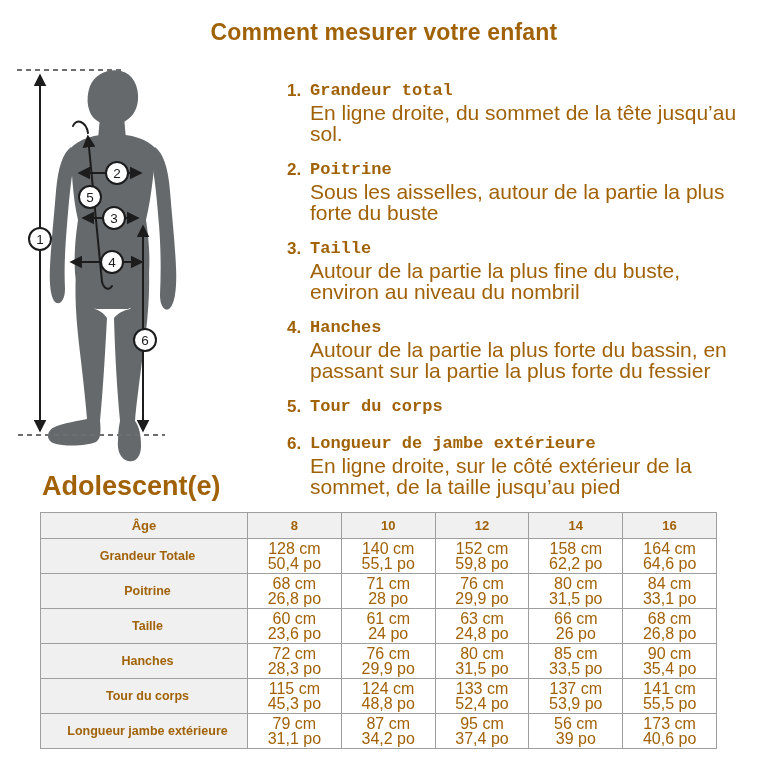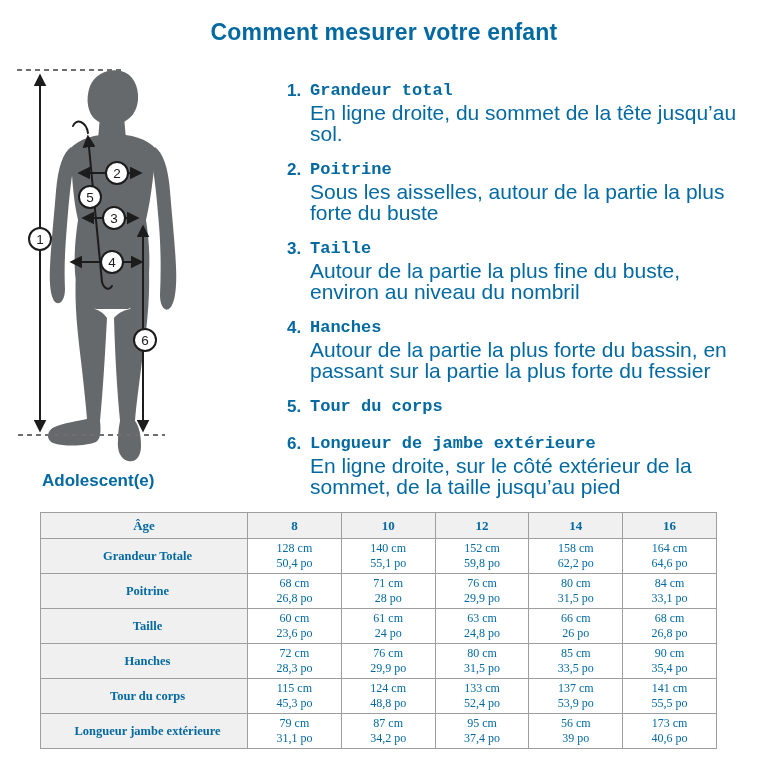--- a/index.html
+++ b/index.html
@@ -1,55 +1,55 @@
 <!DOCTYPE html>
 <html><head>
 <meta charset="utf-8">
 <style>
   html, body { margin:0; padding:0; background:#ffffff; }
   .page {
     position:relative; width:768px; height:768px; background:#ffffff;
-    font-family:"Liberation Sans", sans-serif; color:#0369a1; overflow:hidden;
+    font-family:"Liberation Sans", sans-serif; color:#a16207; overflow:hidden;
   }
   .title {
     position:absolute; top:19px; left:0; width:768px; margin:0;
     text-align:center; font-size:23px; font-weight:bold; letter-spacing:.2px;
   }
   .figure-svg { position:absolute; left:0; top:55px; width:280px; height:460px; }
   .marker-circle { fill:#ffffff; stroke:#1c1c1c; stroke-width:2; }
   .marker-num { font-size:13.5px; font-family:"Liberation Sans", sans-serif; fill:#1c1c1c; text-anchor:middle; }
   .meas-line { stroke:#1c1c1c; stroke-width:2; fill:none; }
   .dash-line { stroke:#6e6e6e; stroke-width:2; stroke-dasharray:5 4; fill:none; }
 
   .instructions { position:absolute; left:287px; top:80px; width:470px; }
   .instr { position:relative; padding-left:23px; margin-bottom:15px; }
   .instr-num { position:absolute; left:0; top:0; font-weight:bold; font-size:17px; line-height:22px; }
   .instr-title { font-weight:bold; font-size:17px; line-height:22px;font-family:Liberation Mono, monospace; }
   .instr-desc { font-size:21px; line-height:21px; max-width:437px; }
 
   .section-label {
     position:absolute; left:42px; top:471px; margin:0;
-    font-size:17px; font-weight:bold;
+    font-size:27px; font-weight:bold;
   }
 
   .size-table {
     position:absolute; left:40px; top:512px; width:676px;
-    border-collapse:collapse; table-layout:fixed;font-family:Liberation Serif, serif;
+    border-collapse:collapse; table-layout:fixed;
   }
   .size-table th, .size-table td { border:1px solid #9e9e9e; }
   .size-table th {
     background:#f0f0f0; font-size:13px; font-weight:bold;
     height:25px; text-align:center; padding:0;
   }
   .size-table td { background:#ffffff; text-align:center; padding:2px 0; }
   .size-table td.lbl {
     background:#f0f0f0; text-align:center; padding-left:7px;
     font-weight:bold; font-size:12.5px;
   }
-  .cell-line { font-size:12px; line-height:15px; }
+  .cell-line { font-size:16px; line-height:15px; }
   col.c-label { width:207px; }
   col.c-age { width:93.8px; }
 </style>
 </head>
 <body>
 
 <div class="page">
 
   <h1 class="title">Comment mesurer votre enfant</h1>
 

